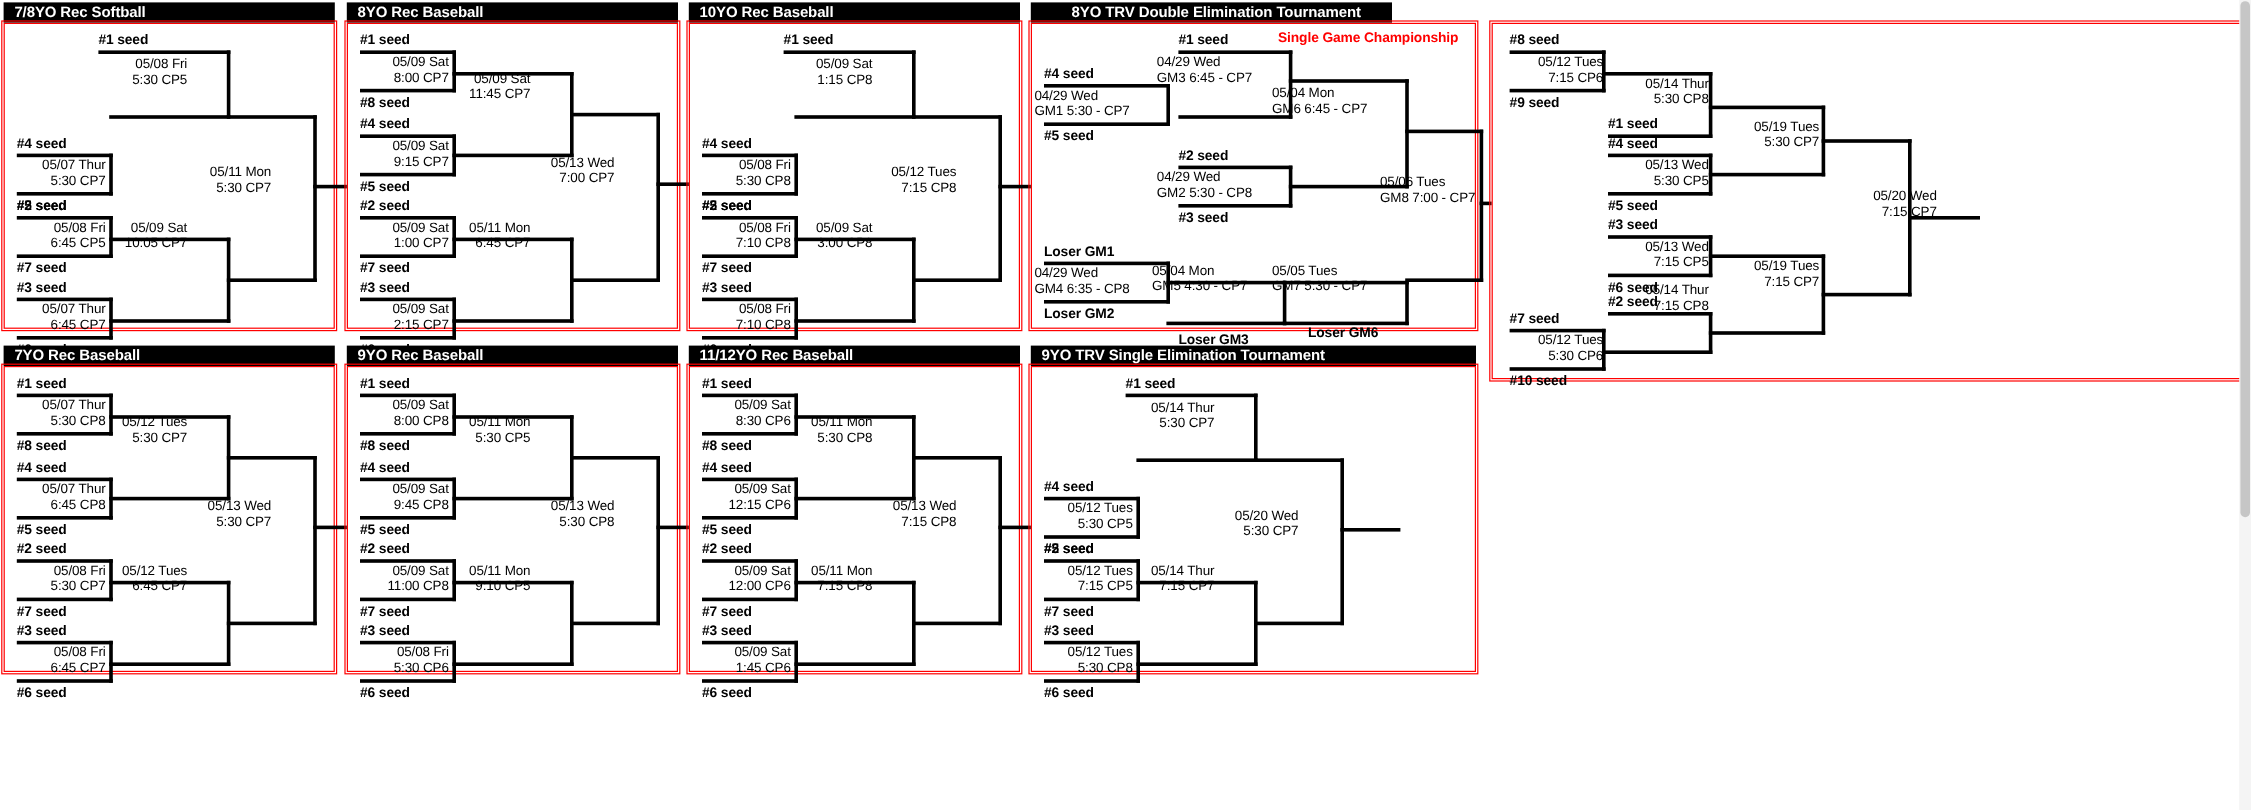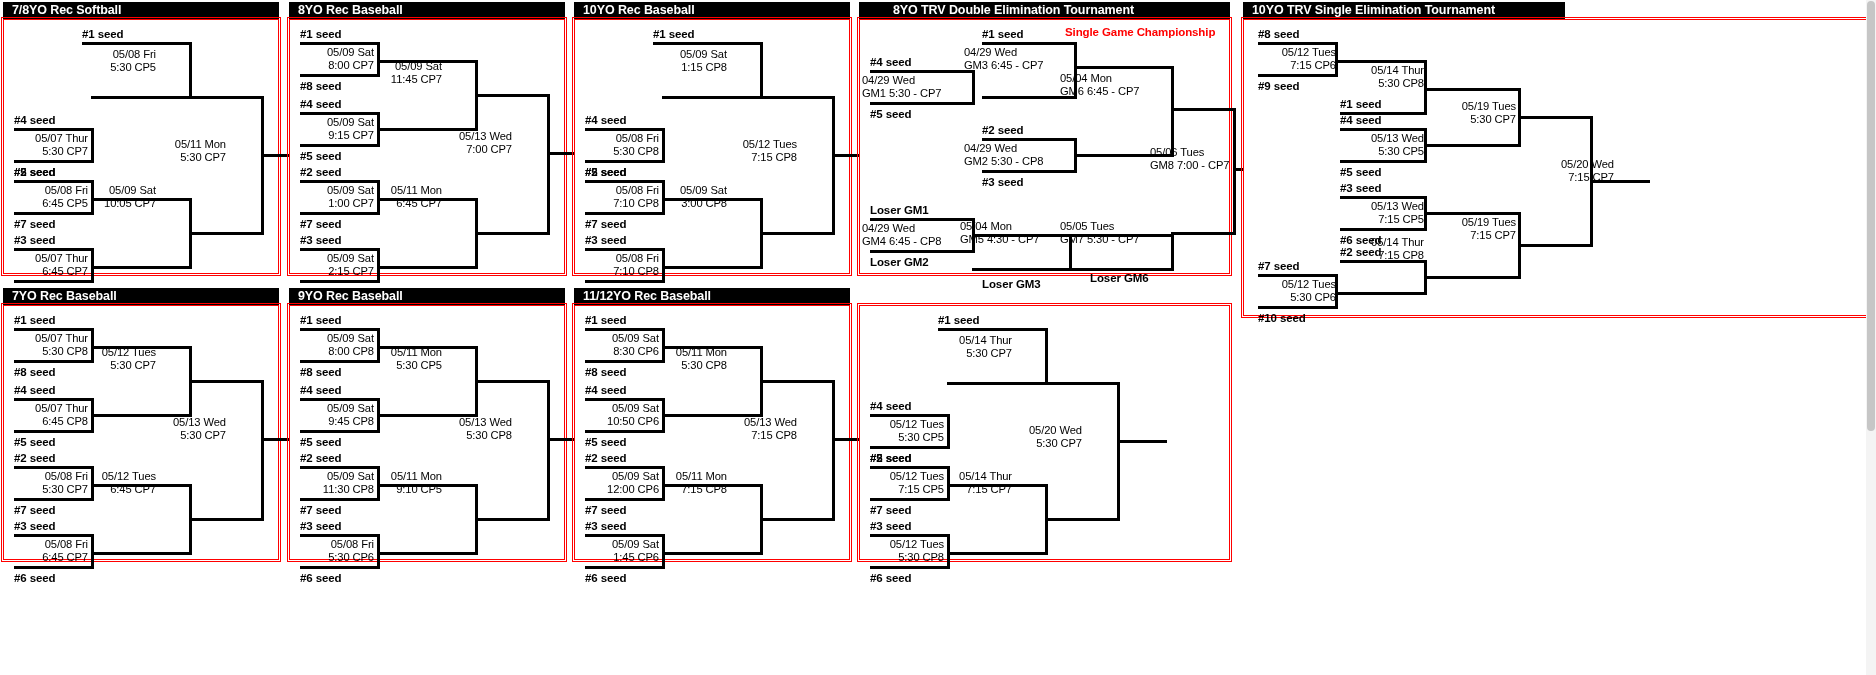--- a/index.html
+++ b/index.html
@@ -221,21 +221,21 @@
             <div>7:15 CP8</div>
           </div>
           <div class="gline h" style="left: 185px; top: 76px; width: 75px; height: 3px;"></div>
           <div class="gline h" style="left: 185px; top: 212px; width: 75px; height: 3px;"></div>
           <div class="gline v" style="left: 257px; top: 76px; width: 3px; height: 139px;"></div>
           <div class="gline h" style="left: 257px; top: 134px; width: 50px; height: 3px;"></div>
         </div>
       </div>
     </div>
     <div class="panel" style="left: 859px; top: 2px; width: 371px; height: 272px;">
-      <div class="panel-title" style="width: 371px; padding-left: 34px;">8YO TRV Double Elimination Tournament</div>
+      <div class="panel-title" style="width: 301px; padding-left: 34px;">8YO TRV Double Elimination Tournament</div>
       <div class="panel-body" style="top: 17px; width: 371px; height: 255px;">
         <div class="bk">
           <div class="champ-note" style="left: 205px; top: 6px;">Single Game Championship</div>
           <div class="seed" style="left: 122px; top: 8px;">#1 seed</div>
           <div class="gline h" style="left: 122px; top: 22px; width: 95px; height: 3px;"></div>
           <div class="matchtxt l" style="left: 104px; top: 26px; width: 110px;">
             <div>04/29 Wed</div>
             <div>GM3 6:45 - CP7</div>
           </div>
           <div class="gline h" style="left: 122px; top: 76px; width: 95px; height: 3px;"></div>
@@ -262,21 +262,21 @@
             <div>05/04 Mon</div>
             <div>GM6 6:45 - CP7</div>
           </div>
           <div class="gline h" style="left: 214px; top: 46px; width: 100px; height: 3px;"></div>
           <div class="gline h" style="left: 214px; top: 134px; width: 100px; height: 3px;"></div>
           <div class="gline v" style="left: 311px; top: 46px; width: 3px; height: 91px;"></div>
           <div class="seed" style="left: 10px; top: 184px;">Loser GM1</div>
           <div class="gline h" style="left: 10px; top: 198px; width: 105px; height: 3px;"></div>
           <div class="matchtxt l" style="left: 2px; top: 202px; width: 110px;">
             <div>04/29 Wed</div>
-            <div>GM4 6:45 - CP8</div>
+            <div>GM4 6:35 - CP8</div>
           </div>
           <div class="gline h" style="left: 10px; top: 230px; width: 105px; height: 3px;"></div>
           <div class="gline v" style="left: 112px; top: 198px; width: 3px; height: 35px;"></div>
           <div class="seed" style="left: 10px; top: 236px;">Loser GM2</div>
           <div class="matchtxt l" style="left: 100px; top: 200px; width: 110px;">
             <div>05/04 Mon</div>
             <div>GM5 4:30 - CP7</div>
           </div>
           <div class="gline h" style="left: 112px; top: 214px; width: 100px; height: 3px;"></div>
           <div class="gline h" style="left: 112px; top: 248px; width: 100px; height: 3px;"></div>
@@ -295,21 +295,20 @@
             <div>GM8 7:00 - CP7</div>
           </div>
           <div class="gline h" style="left: 311px; top: 88px; width: 65px; height: 3px;"></div>
           <div class="gline h" style="left: 311px; top: 212px; width: 65px; height: 3px;"></div>
           <div class="gline v" style="left: 373px; top: 88px; width: 3px; height: 127px;"></div>
           <div class="gline h" style="left: 373px; top: 148px; width: 50px; height: 3px;"></div>
         </div>
       </div>
     </div>
     <div class="panel" style="left: 1243px; top: 2px; width: 629px; height: 314px;">
-      <div class="panel-title" style="width: 322px;">10YO TRV Single Elimination Tournament</div>
       <div class="panel-body" style="top: 17px; width: 629px; height: 297px;">
         <div class="bk">
           <div class="seed" style="left: 14px; top: 8px;">#8 seed</div>
           <div class="gline h" style="left: 14px; top: 22px; width: 80px; height: 3px;"></div>
           <div class="matchtxt" style="left: -18px; top: 26px; width: 110px;">
             <div>05/12 Tues</div>
             <div>7:15 CP6</div>
           </div>
           <div class="gline h" style="left: 14px; top: 54px; width: 80px; height: 3px;"></div>
           <div class="gline v" style="left: 91px; top: 22px; width: 3px; height: 35px;"></div>
@@ -466,21 +465,21 @@
             <div>05/09 Sat</div>
             <div>9:45 CP8</div>
           </div>
           <div class="gline h" style="left: 10px; top: 124px; width: 80px; height: 3px;"></div>
           <div class="gline v" style="left: 87px; top: 92px; width: 3px; height: 35px;"></div>
           <div class="seed" style="left: 10px; top: 130px;">#5 seed</div>
           <div class="seed" style="left: 10px; top: 146px;">#2 seed</div>
           <div class="gline h" style="left: 10px; top: 160px; width: 80px; height: 3px;"></div>
           <div class="matchtxt" style="left: -26px; top: 164px; width: 110px;">
             <div>05/09 Sat</div>
-            <div>11:30 CP8</div>
+            <div>11:00 CP8</div>
           </div>
           <div class="gline h" style="left: 10px; top: 192px; width: 80px; height: 3px;"></div>
           <div class="gline v" style="left: 87px; top: 160px; width: 3px; height: 35px;"></div>
           <div class="seed" style="left: 10px; top: 198px;">#7 seed</div>
           <div class="seed" style="left: 10px; top: 214px;">#3 seed</div>
           <div class="gline h" style="left: 10px; top: 228px; width: 80px; height: 3px;"></div>
           <div class="matchtxt" style="left: -26px; top: 232px; width: 110px;">
             <div>05/08 Fri</div>
             <div>5:30 CP6</div>
           </div>
@@ -522,21 +521,21 @@
             <div>05/09 Sat</div>
             <div>8:30 CP6</div>
           </div>
           <div class="gline h" style="left: 10px; top: 54px; width: 80px; height: 3px;"></div>
           <div class="gline v" style="left: 87px; top: 22px; width: 3px; height: 35px;"></div>
           <div class="seed" style="left: 10px; top: 60px;">#8 seed</div>
           <div class="seed" style="left: 10px; top: 78px;">#4 seed</div>
           <div class="gline h" style="left: 10px; top: 92px; width: 80px; height: 3px;"></div>
           <div class="matchtxt" style="left: -26px; top: 96px; width: 110px;">
             <div>05/09 Sat</div>
-            <div>10:50 CP6</div>
+            <div>12:15 CP6</div>
           </div>
           <div class="gline h" style="left: 10px; top: 124px; width: 80px; height: 3px;"></div>
           <div class="gline v" style="left: 87px; top: 92px; width: 3px; height: 35px;"></div>
           <div class="seed" style="left: 10px; top: 130px;">#5 seed</div>
           <div class="seed" style="left: 10px; top: 146px;">#2 seed</div>
           <div class="gline h" style="left: 10px; top: 160px; width: 80px; height: 3px;"></div>
           <div class="matchtxt" style="left: -26px; top: 164px; width: 110px;">
             <div>05/09 Sat</div>
             <div>12:00 CP6</div>
           </div>
@@ -571,20 +570,21 @@
             <div>7:15 CP8</div>
           </div>
           <div class="gline h" style="left: 185px; top: 74px; width: 75px; height: 3px;"></div>
           <div class="gline h" style="left: 185px; top: 212px; width: 75px; height: 3px;"></div>
           <div class="gline v" style="left: 257px; top: 74px; width: 3px; height: 141px;"></div>
           <div class="gline h" style="left: 257px; top: 132px; width: 50px; height: 3px;"></div>
         </div>
       </div>
     </div>
     <div class="panel" style="left: 859px; top: 288px; width: 371px; height: 272px;">
+      <div class="panel-title" style="width: 371px;">9YO TRV Single Elimination Tournament</div>
       <div class="panel-body" style="top: 17px; width: 371px; height: 255px;">
         <div class="bk">
           <div class="seed" style="left: 78px; top: 8px;">#1 seed</div>
           <div class="gline h" style="left: 78px; top: 22px; width: 110px; height: 3px;"></div>
           <div class="matchtxt" style="left: 42px; top: 28px; width: 110px;">
             <div>05/14 Thur</div>
             <div>5:30 CP7</div>
           </div>
           <div class="gline v" style="left: 185px; top: 22px; width: 3px; height: 56px;"></div>
           <div class="seed" style="left: 10px; top: 94px;">#4 seed</div>

